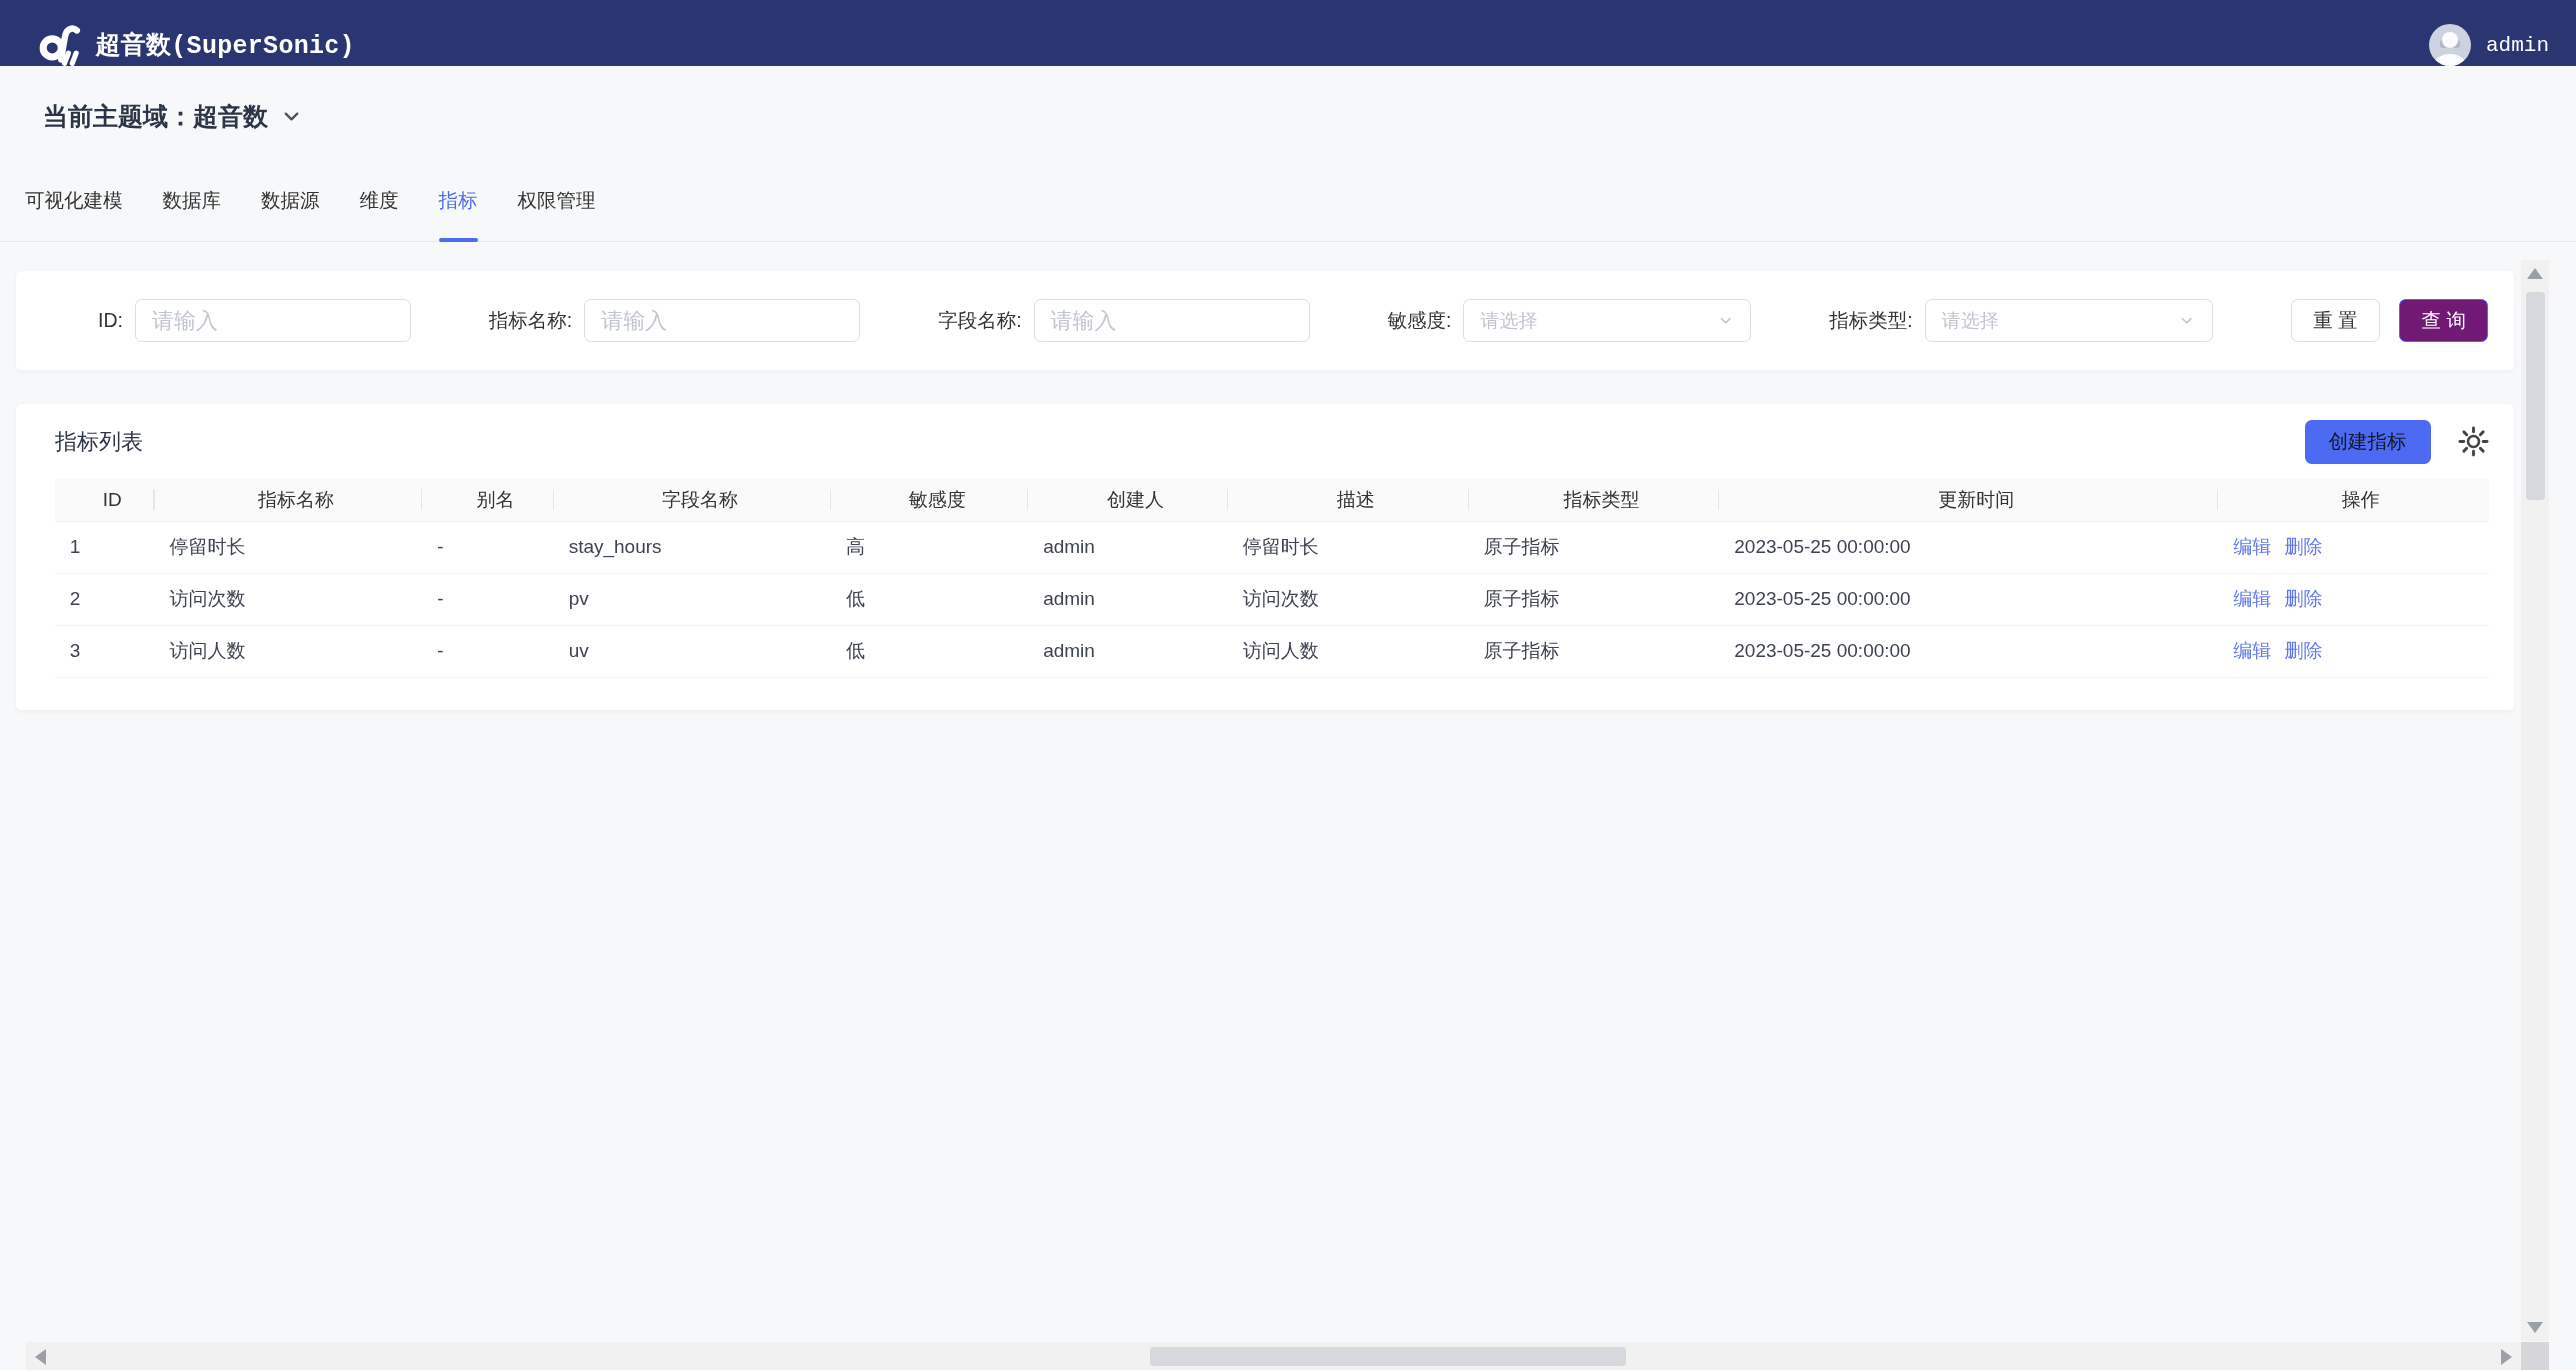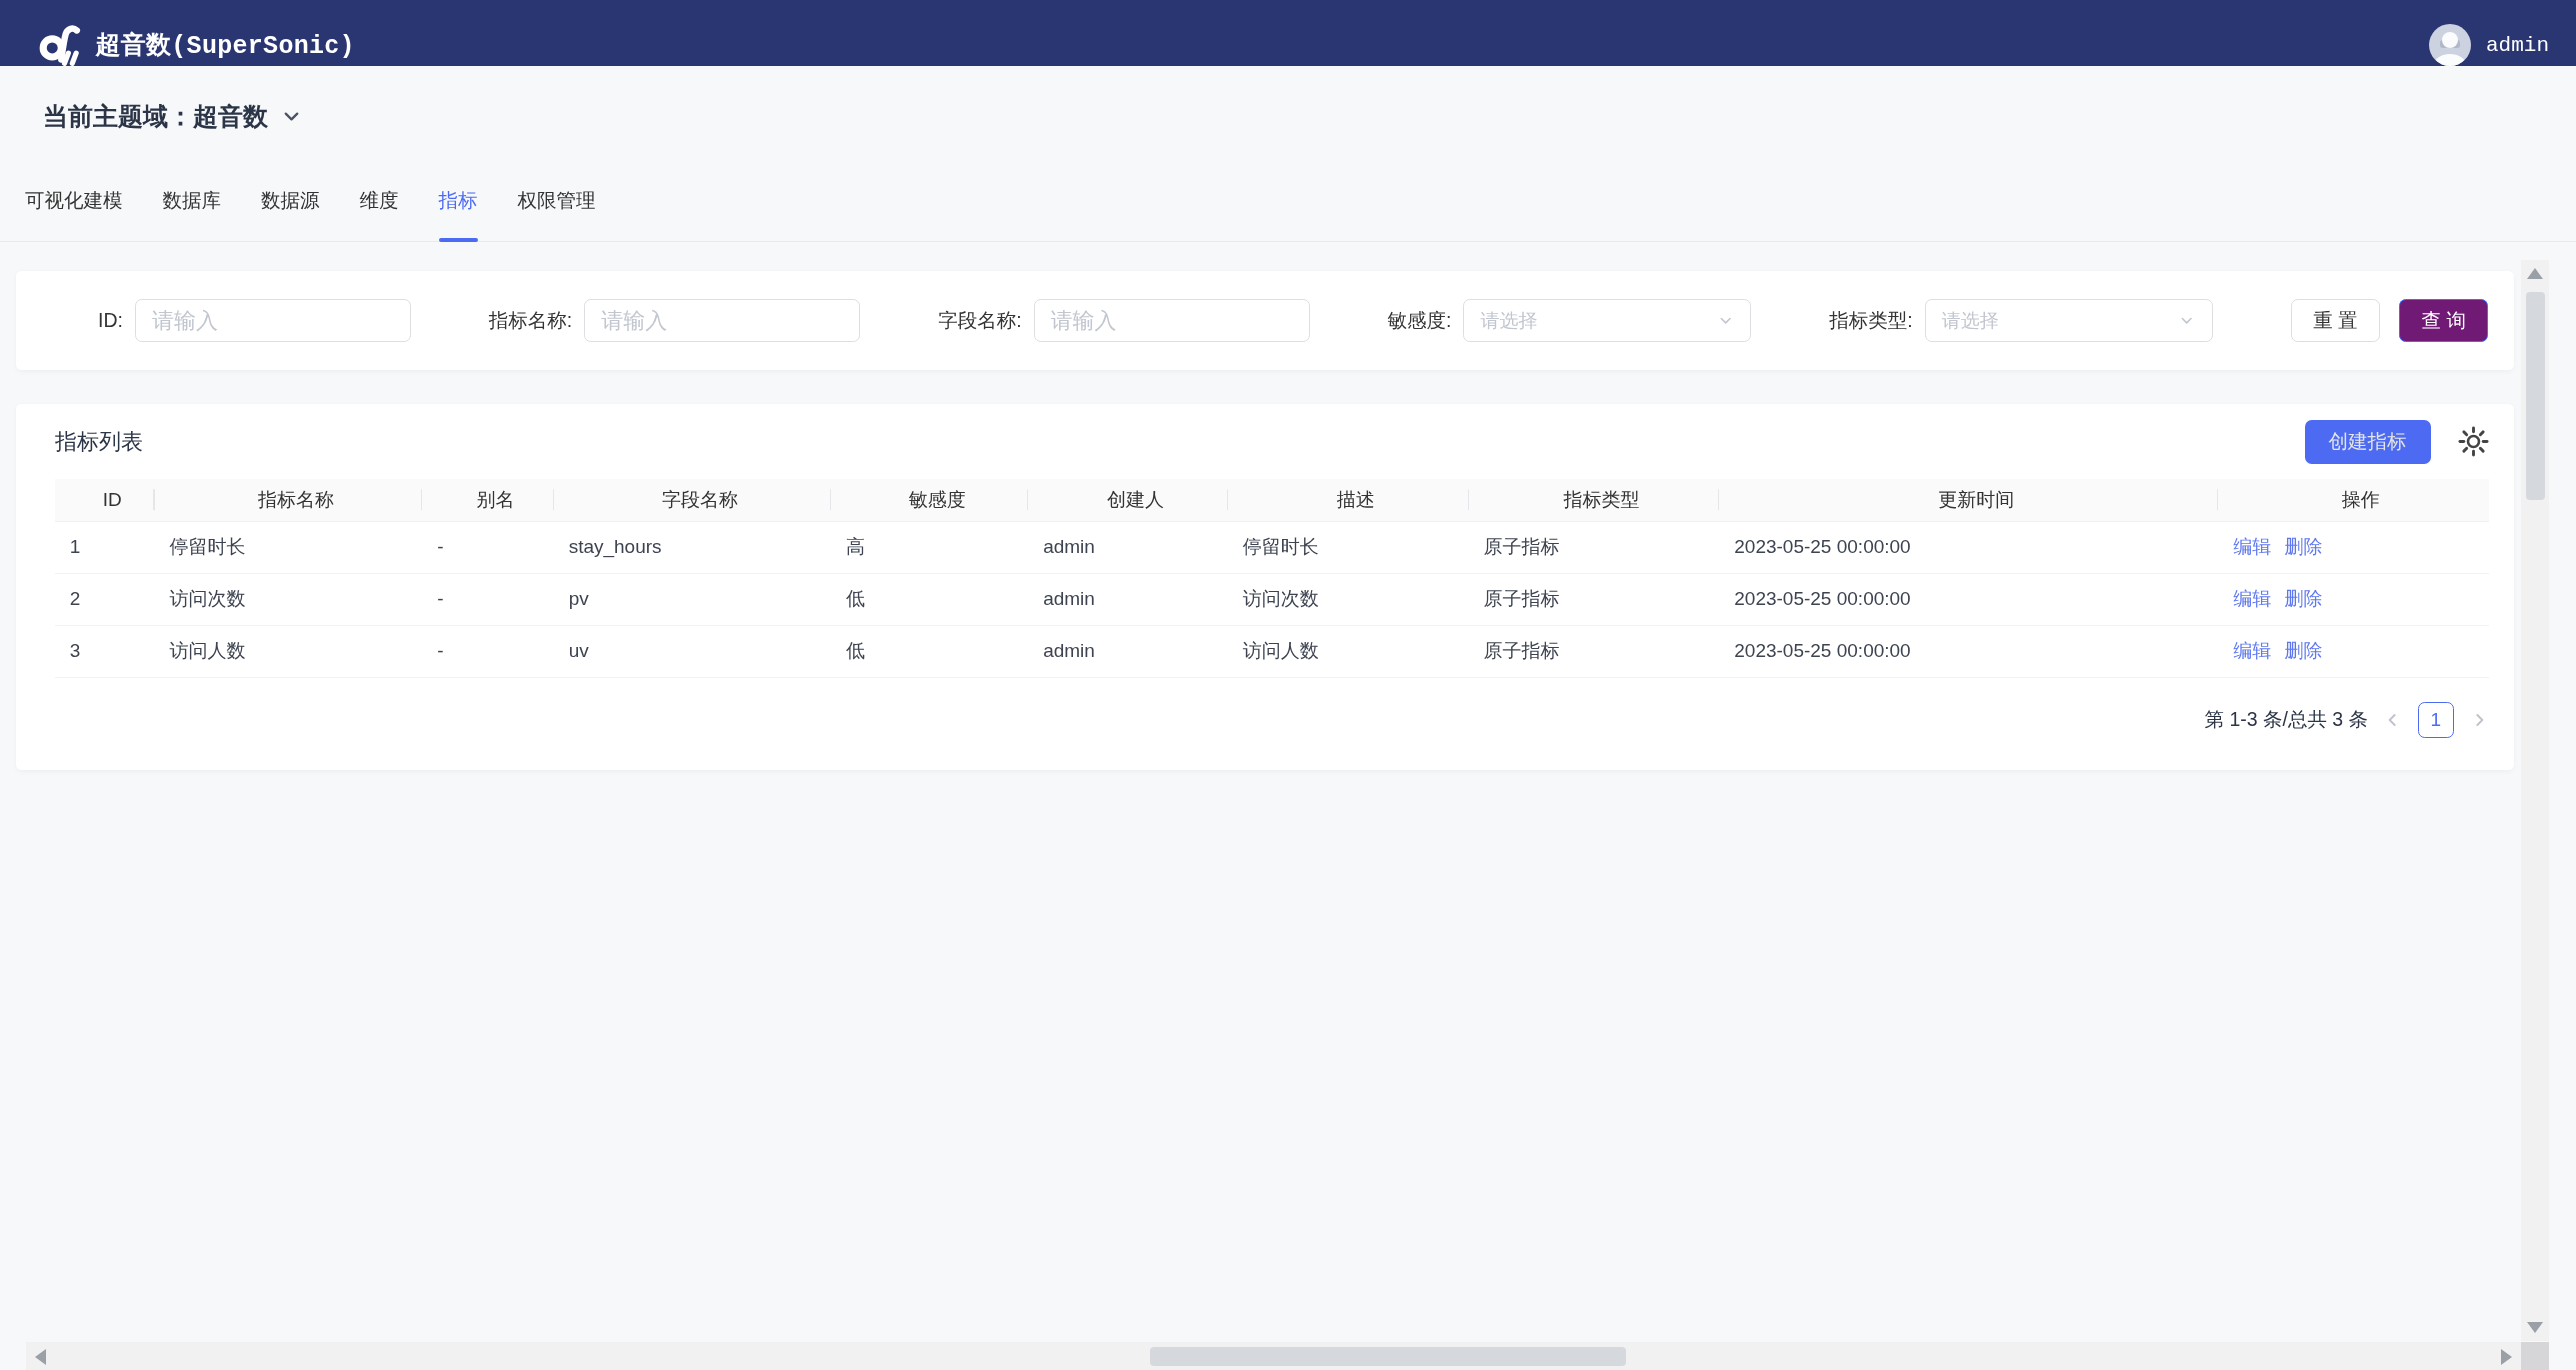--- a/index.html
+++ b/index.html
@@ -53,21 +53,21 @@
   .btn-default { background:#fff; border:1.3px solid #dcdee2; color:#333; }
   .btn-primary { background:#701a75; border:1.3px solid #4d6bf2; color:#fff; }
 
   .table-card {
     margin:34px 0 0 16px; width:2498px; background:#fff; border-radius:5.4px;
     padding:0 25.5px 32px 39px; box-shadow:0 1.3px 5.4px rgba(29,35,41,.04);
   }
   .card-head { height:75px; display:flex; align-items:center; }
   .card-title { font-size:22px; font-weight:500; color:#2c3547; }
   .head-right { margin-left:auto; display:flex; align-items:center; gap:27px; }
-  .create-btn { height:44px; padding:12px 24px; background:#4d6bf2; color:#e5e5e5; font-size:19.5px; border-radius:6.7px; display:flex; align-items:center; cursor:pointer; }
+  .create-btn { height:44px; padding:12px 24px; background:#4d6bf2; color:#0f172a; font-size:19.5px; border-radius:6.7px; display:flex; align-items:center; cursor:pointer; }
   .gear-btn { display:flex; align-items:center; cursor:pointer; }
 
   table { width:100%; border-collapse:collapse; table-layout:fixed; }
   thead th { background:#fafafa; height:42px; font-size:19px; font-weight:400; color:#333; text-align:center; padding-left:14.8px; position:relative; border-bottom:1.3px solid #f0f1f3; }
   thead th:not(:last-child)::after { content:""; position:absolute; right:0; top:50%; transform:translateY(-50%); width:1.3px; height:21.5px; background:#e4e6ea; }
   tbody td { height:52px; font-size:19px; color:#3d4350; padding-left:14.8px; border-bottom:1.3px solid #f2f3f5; background:#fff; }
   .actions a { color:#5e77ee; margin-right:13.4px; text-decoration:none; cursor:pointer; }
 
   .pagination { display:flex; align-items:center; justify-content:flex-end; margin-top:24px; gap:14.8px; }
   .page-summary { font-size:19.5px; color:#2c3547; }
@@ -253,34 +253,20 @@
         <td>访问人数</td>
         <td>原子指标</td>
         <td>2023-05-25 00:00:00</td>
         <td class="actions">
           <a>编辑</a><a>删除</a>
         </td>
       </tr>
     </tbody>
   </table>
 
-  <div class="pagination">
-    <span class="page-summary">第 1-3 条/总共 3 条</span>
-    <span class="page-arrow">
-      <svg width="20" height="20" viewBox="0 0 24 24" fill="none">
-          <polyline points="14,6 8,12 14,18" stroke="#c0c4cc" stroke-width="2.4" stroke-linecap="round" stroke-linejoin="round"></polyline>
-        </svg>
-    </span>
-    <div class="page-num">1</div>
-    <span class="page-arrow">
-      <svg width="20" height="20" viewBox="0 0 24 24" fill="none">
-          <polyline points="10,6 16,12 10,18" stroke="#c0c4cc" stroke-width="2.4" stroke-linecap="round" stroke-linejoin="round"></polyline>
-        </svg>
-    </span>
-  </div>
 </div>
 
 <div class="vscroll">
   <div class="tri tri-up"></div>
   <div class="v-thumb"></div>
   <div class="tri tri-down"></div>
 </div>
 <div class="hscroll">
   <div class="tri-h tri-left"></div>
   <div class="h-thumb"></div>

